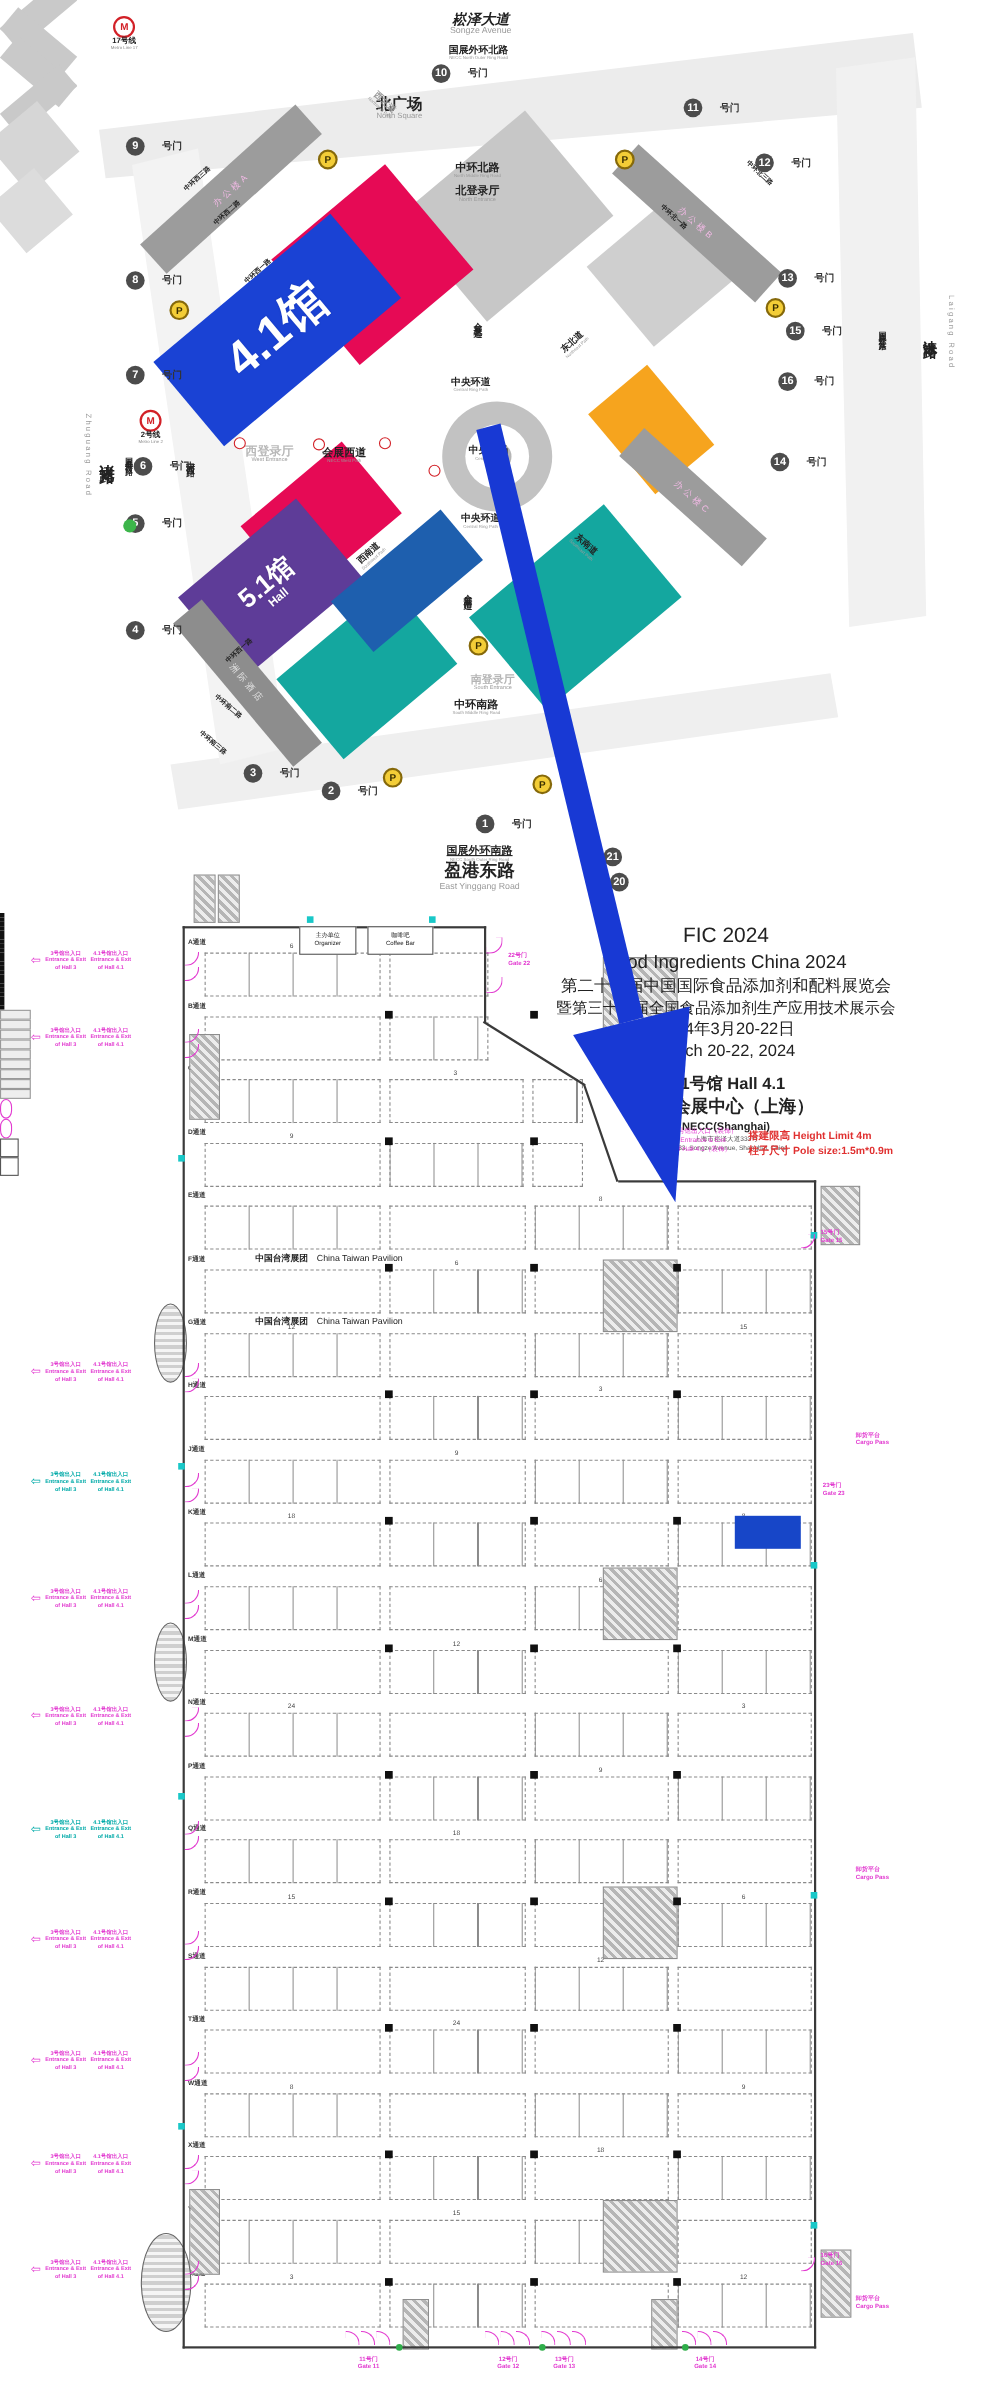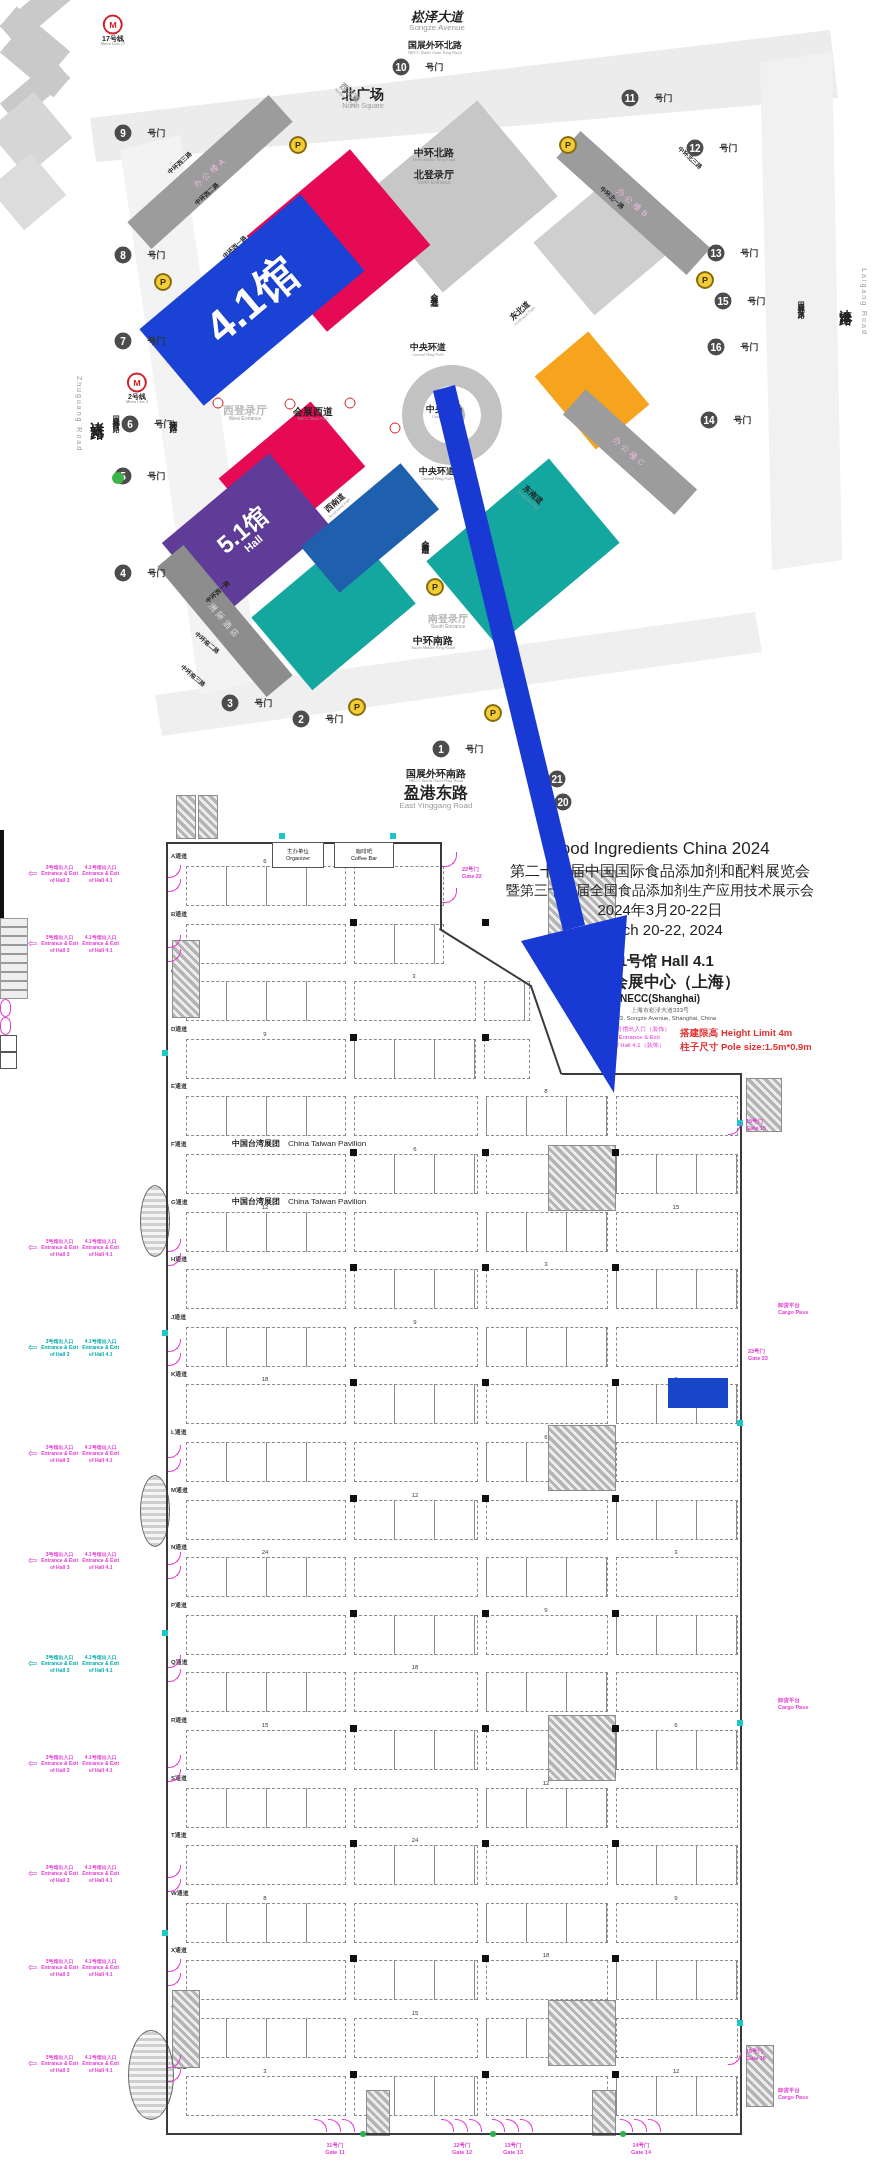--- a/index.html
+++ b/index.html
@@ -222,21 +222,21 @@
       </div>
       <div class="maplabel" style="left: 448px; top: 621px;">
         <div class="cn" style="font-size: 10px; color: rgb(181, 181, 181);">南登录厅</div>
         <div class="en" style="font-size: 5px;">South Entrance</div>
       </div>
       <div class="maplabel" style="left: 433px; top: 643px;">
         <div class="cn" style="font-size: 10px;">中环南路</div>
         <div class="en" style="font-size: 4px;">South Middle Ring Road</div>
       </div>
       <div class="maplabel" style="left: 436px; top: 776px;">
-        <div class="cn" style="font-size: 10px;">国展外环南路</div>
+        <div class="cn" style="font-size: 10px; text-decoration: underline;">国展外环南路</div>
         <div class="en" style="font-size: 4px;">NECC South Outer Ring Road</div>
       </div>
       <div class="maplabel" style="left: 436px; top: 797px;">
         <div class="cn" style="font-size: 16px;">盈港东路</div>
         <div class="en" style="font-size: 8px;">East Yinggang Road</div>
       </div>
       <div class="gate" style="left: 418px; top: 67px;">
         <div class="gc">10</div>
         <div class="gs">号门</div>
       </div>
@@ -336,20 +336,21 @@
     <div class="wall" style="left:166px;top:12px;width:2px;height:1293px;"></div>
     <div class="wall" style="left:166px;top:12px;width:276px;height:2px;"></div>
     <div class="wall" style="left:440px;top:12px;width:2px;height:88px;"></div>
     <div class="wall" style="left:440px;top:98px;width:109px;height:2px;transform:rotate(32deg);transform-origin:0 0;"></div>
     <div class="wall" style="left:532px;top:156px;width:93px;height:2px;transform:rotate(71deg);transform-origin:0 0;"></div>
     <div class="wall" style="left:562px;top:243px;width:180px;height:2px;"></div>
     <div class="wall" style="left:740px;top:243px;width:2px;height:1062px;"></div>
     <div class="wall" style="left:166px;top:1303px;width:576px;height:2px;"></div>
 
     <div id="title-block">
+      <div class="t1">FIC 2024</div>
       <div class="t2">Food Ingredients China 2024</div>
       <div class="t3">第二十七届中国国际食品添加剂和配料展览会</div>
       <div class="t4">暨第三十三届全国食品添加剂生产应用技术展示会</div>
       <div class="t5">2024年3月20-22日</div>
       <div class="t5">March 20-22, 2024</div>
       <div class="gap"></div>
       <div class="t7">4.1号馆  Hall 4.1</div>
       <div class="t8">国家会展中心（上海）</div>
       <div class="t9">NECC(Shanghai)</div>
       <div class="t10">上海市崧泽大道333号</div>

